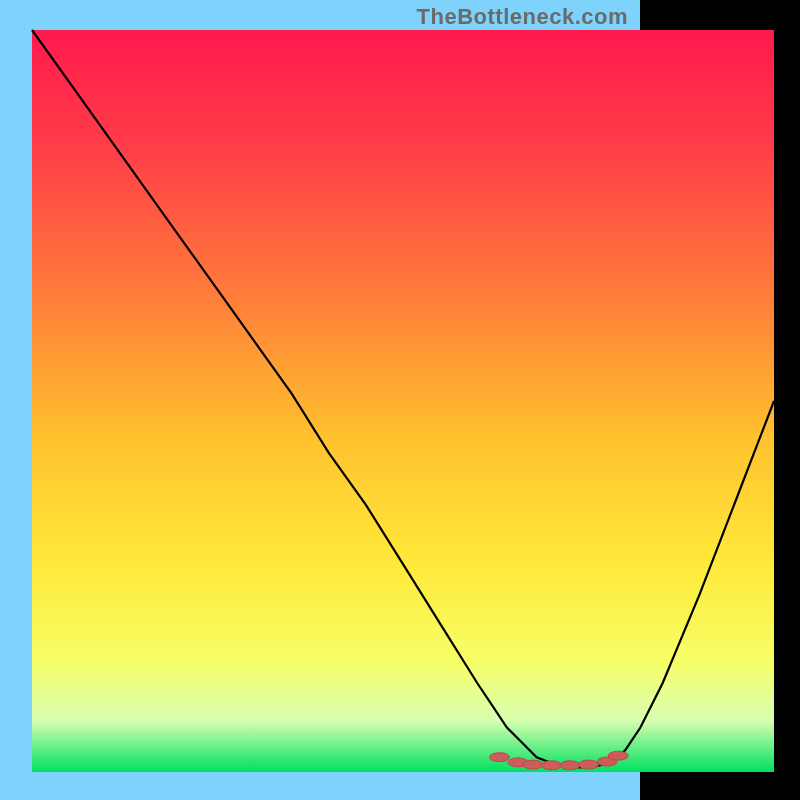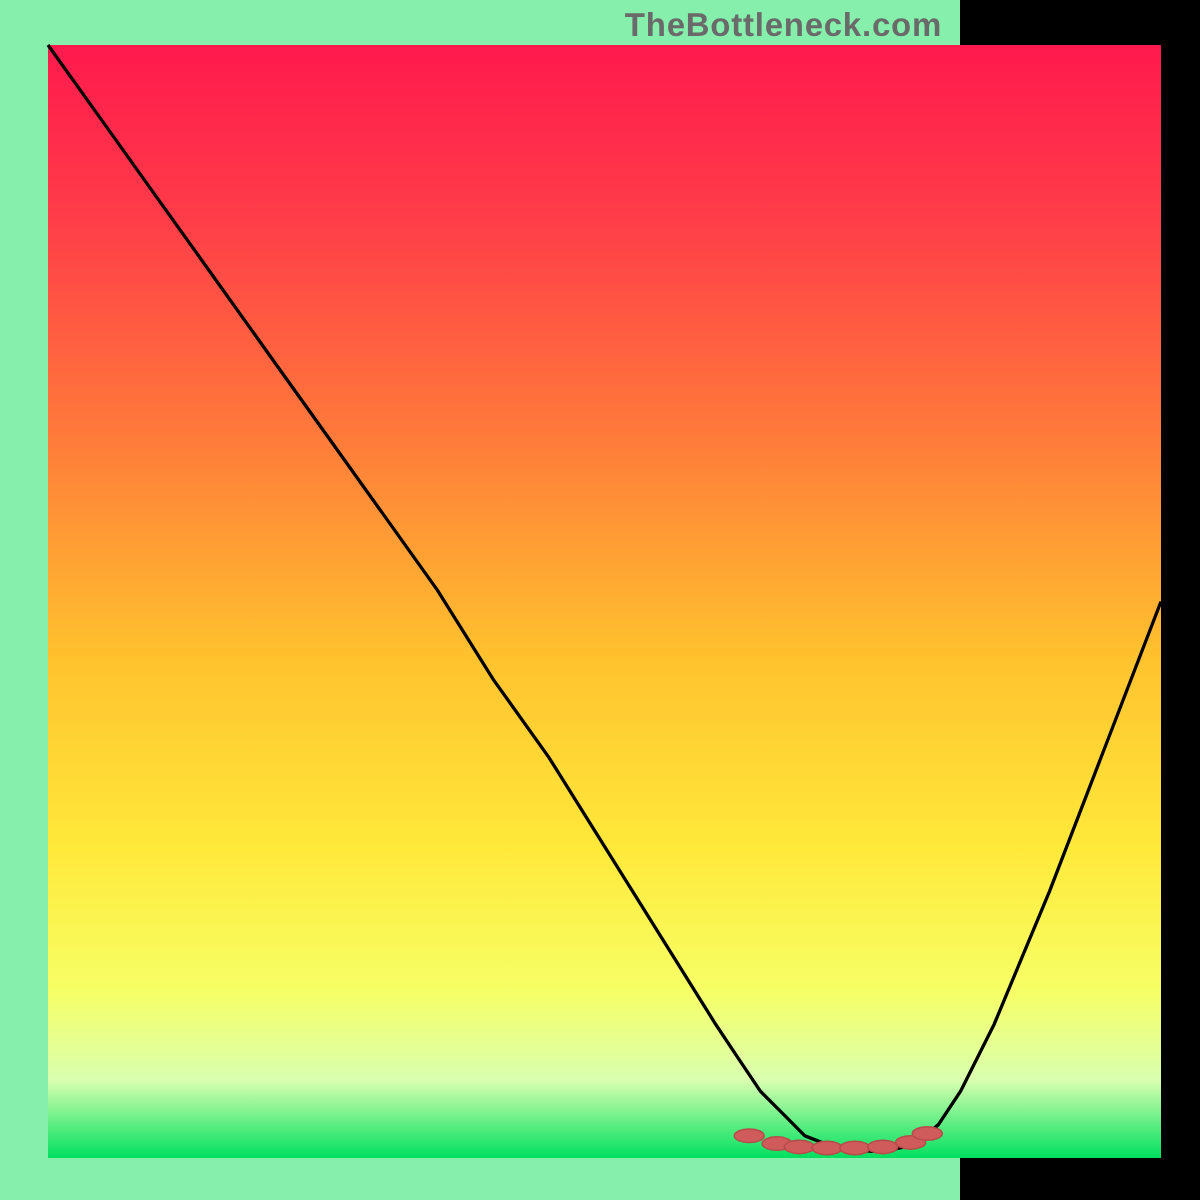--- a/index.html
+++ b/index.html
@@ -8,21 +8,21 @@
     width: 800px;
     height: 800px;
     background: #000000;
     overflow: hidden;
     font-family: Arial, Helvetica, sans-serif;
   }
   .frame {
     position: relative;
     width: 640px;
     height: 800px;
-    background: #86efac;
+    background: #7dd3fc;
   }
   .watermark {
     position: absolute;
     top: 4px;
     right: 12px;
     color: #6a6a6a;
     font-size: 22px;
     font-weight: 600;
     letter-spacing: 0.5px;
     z-index: 10;

